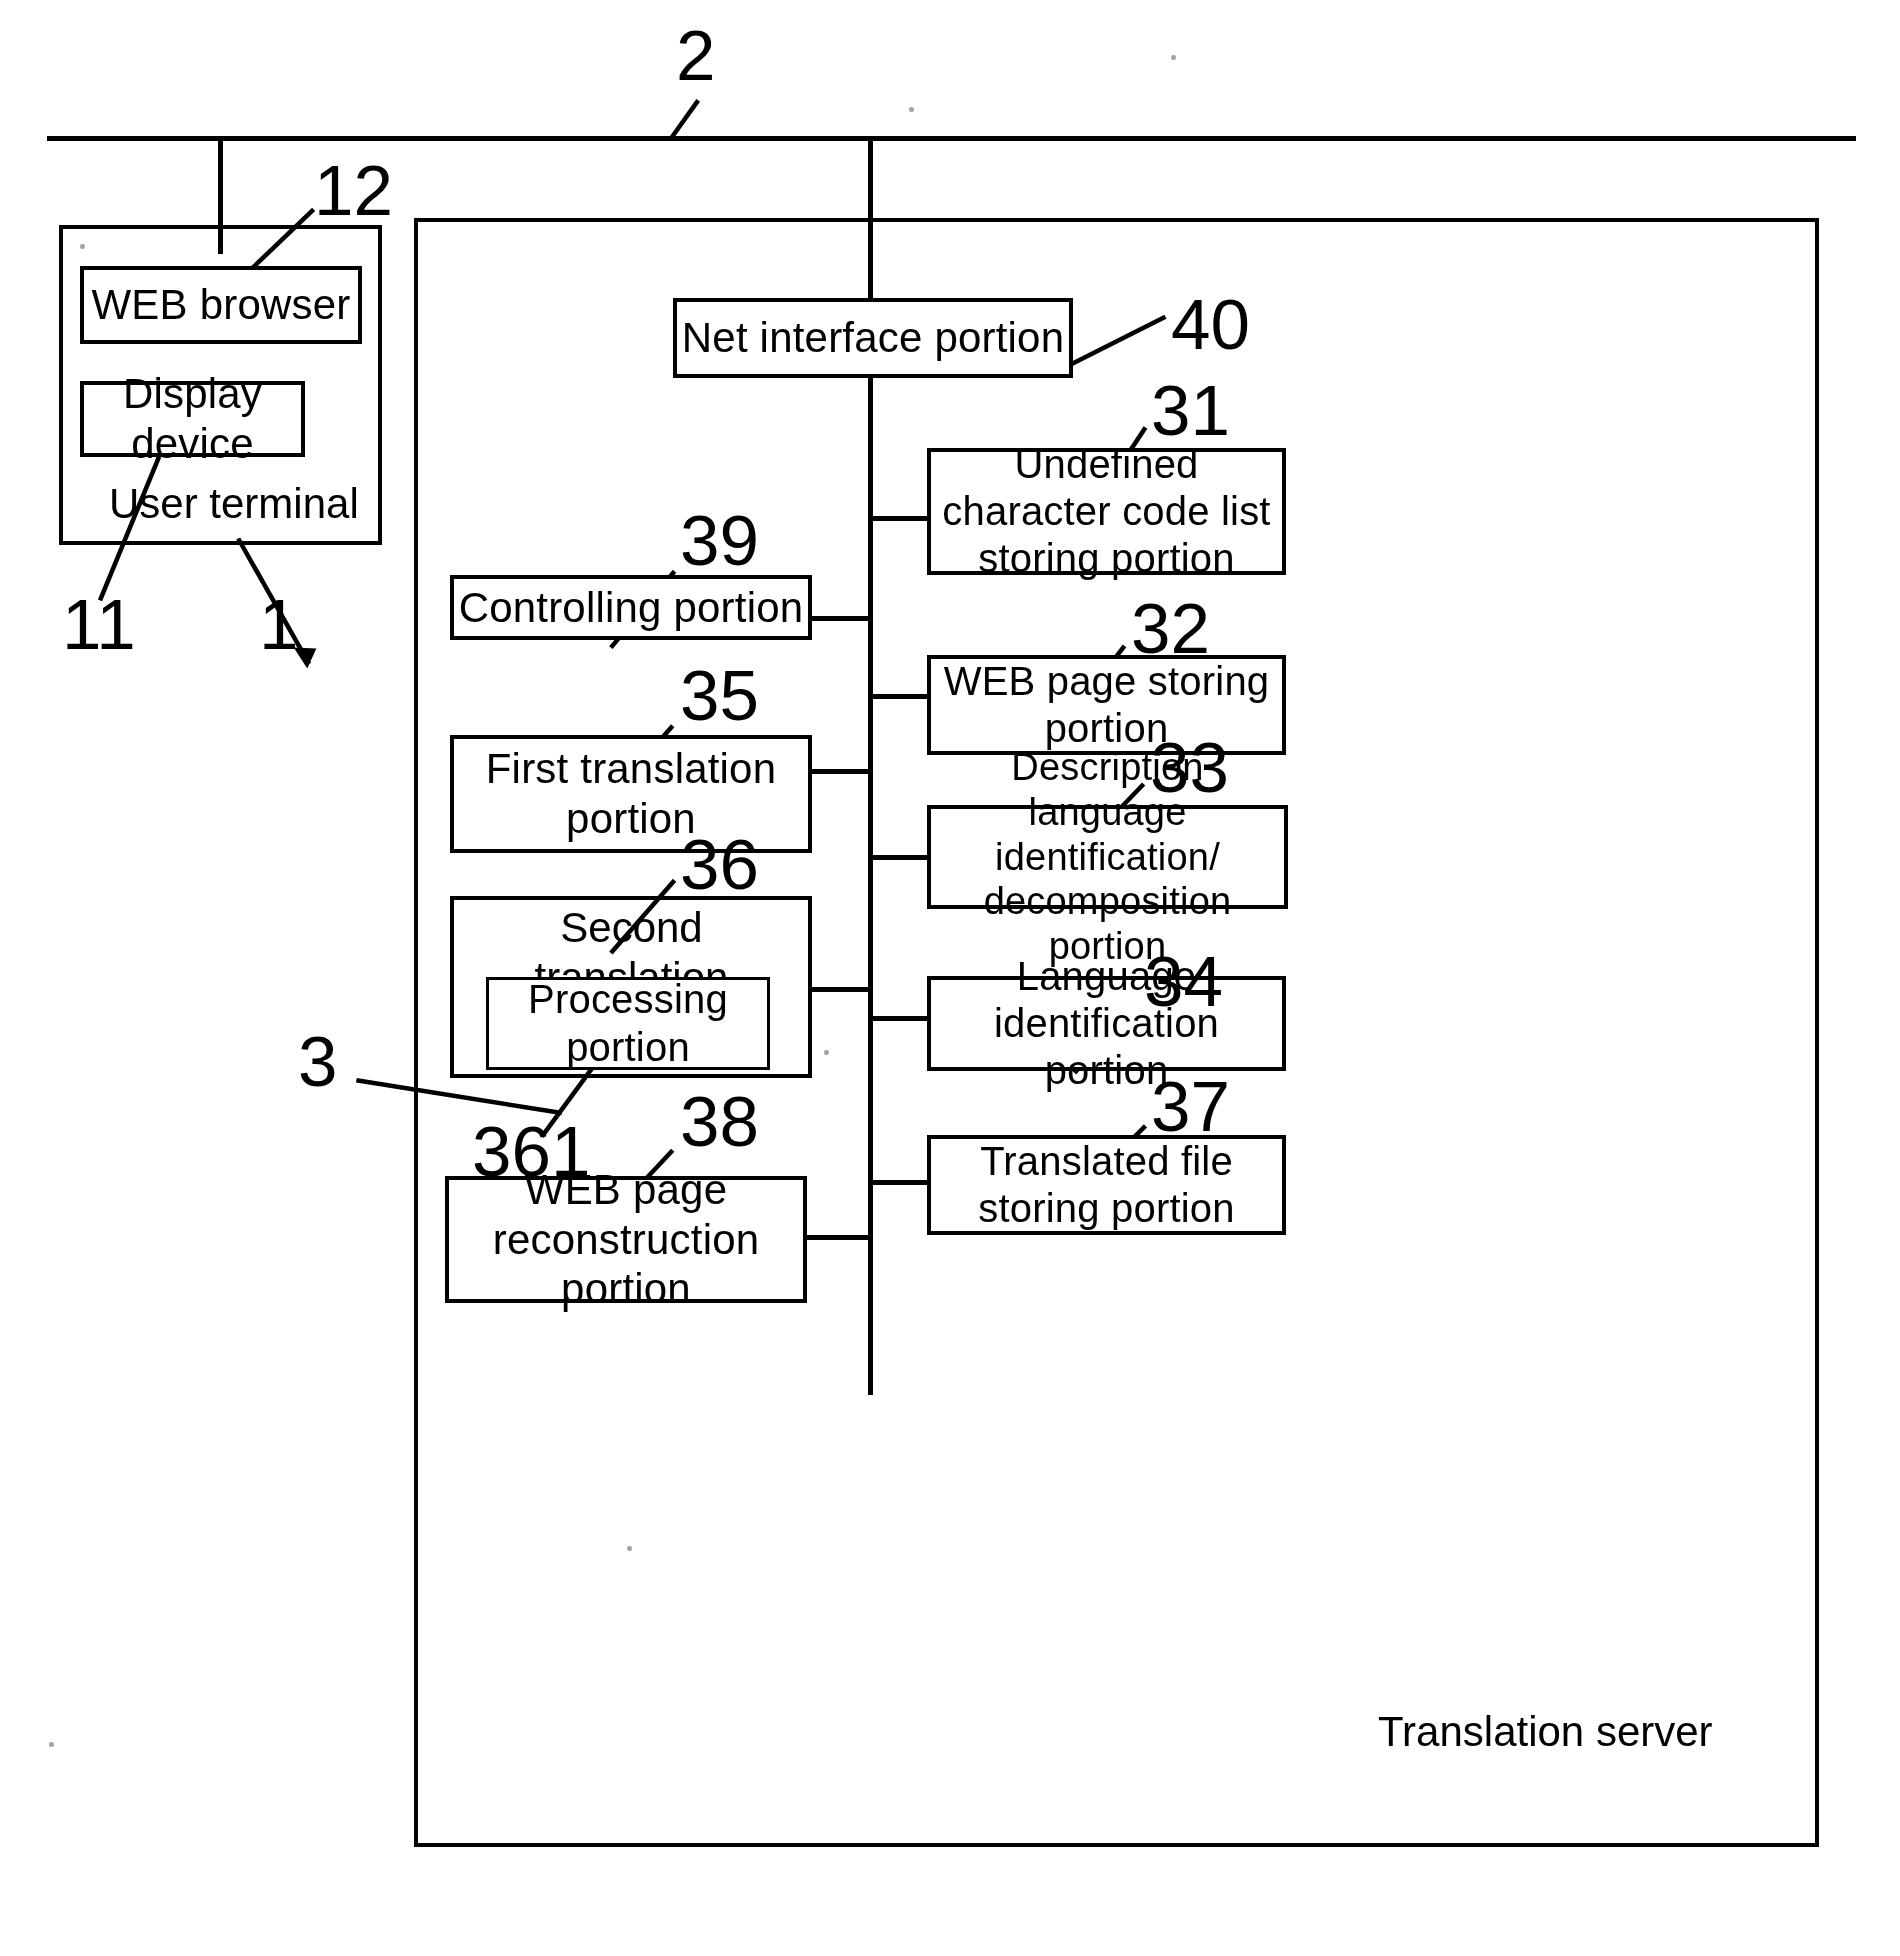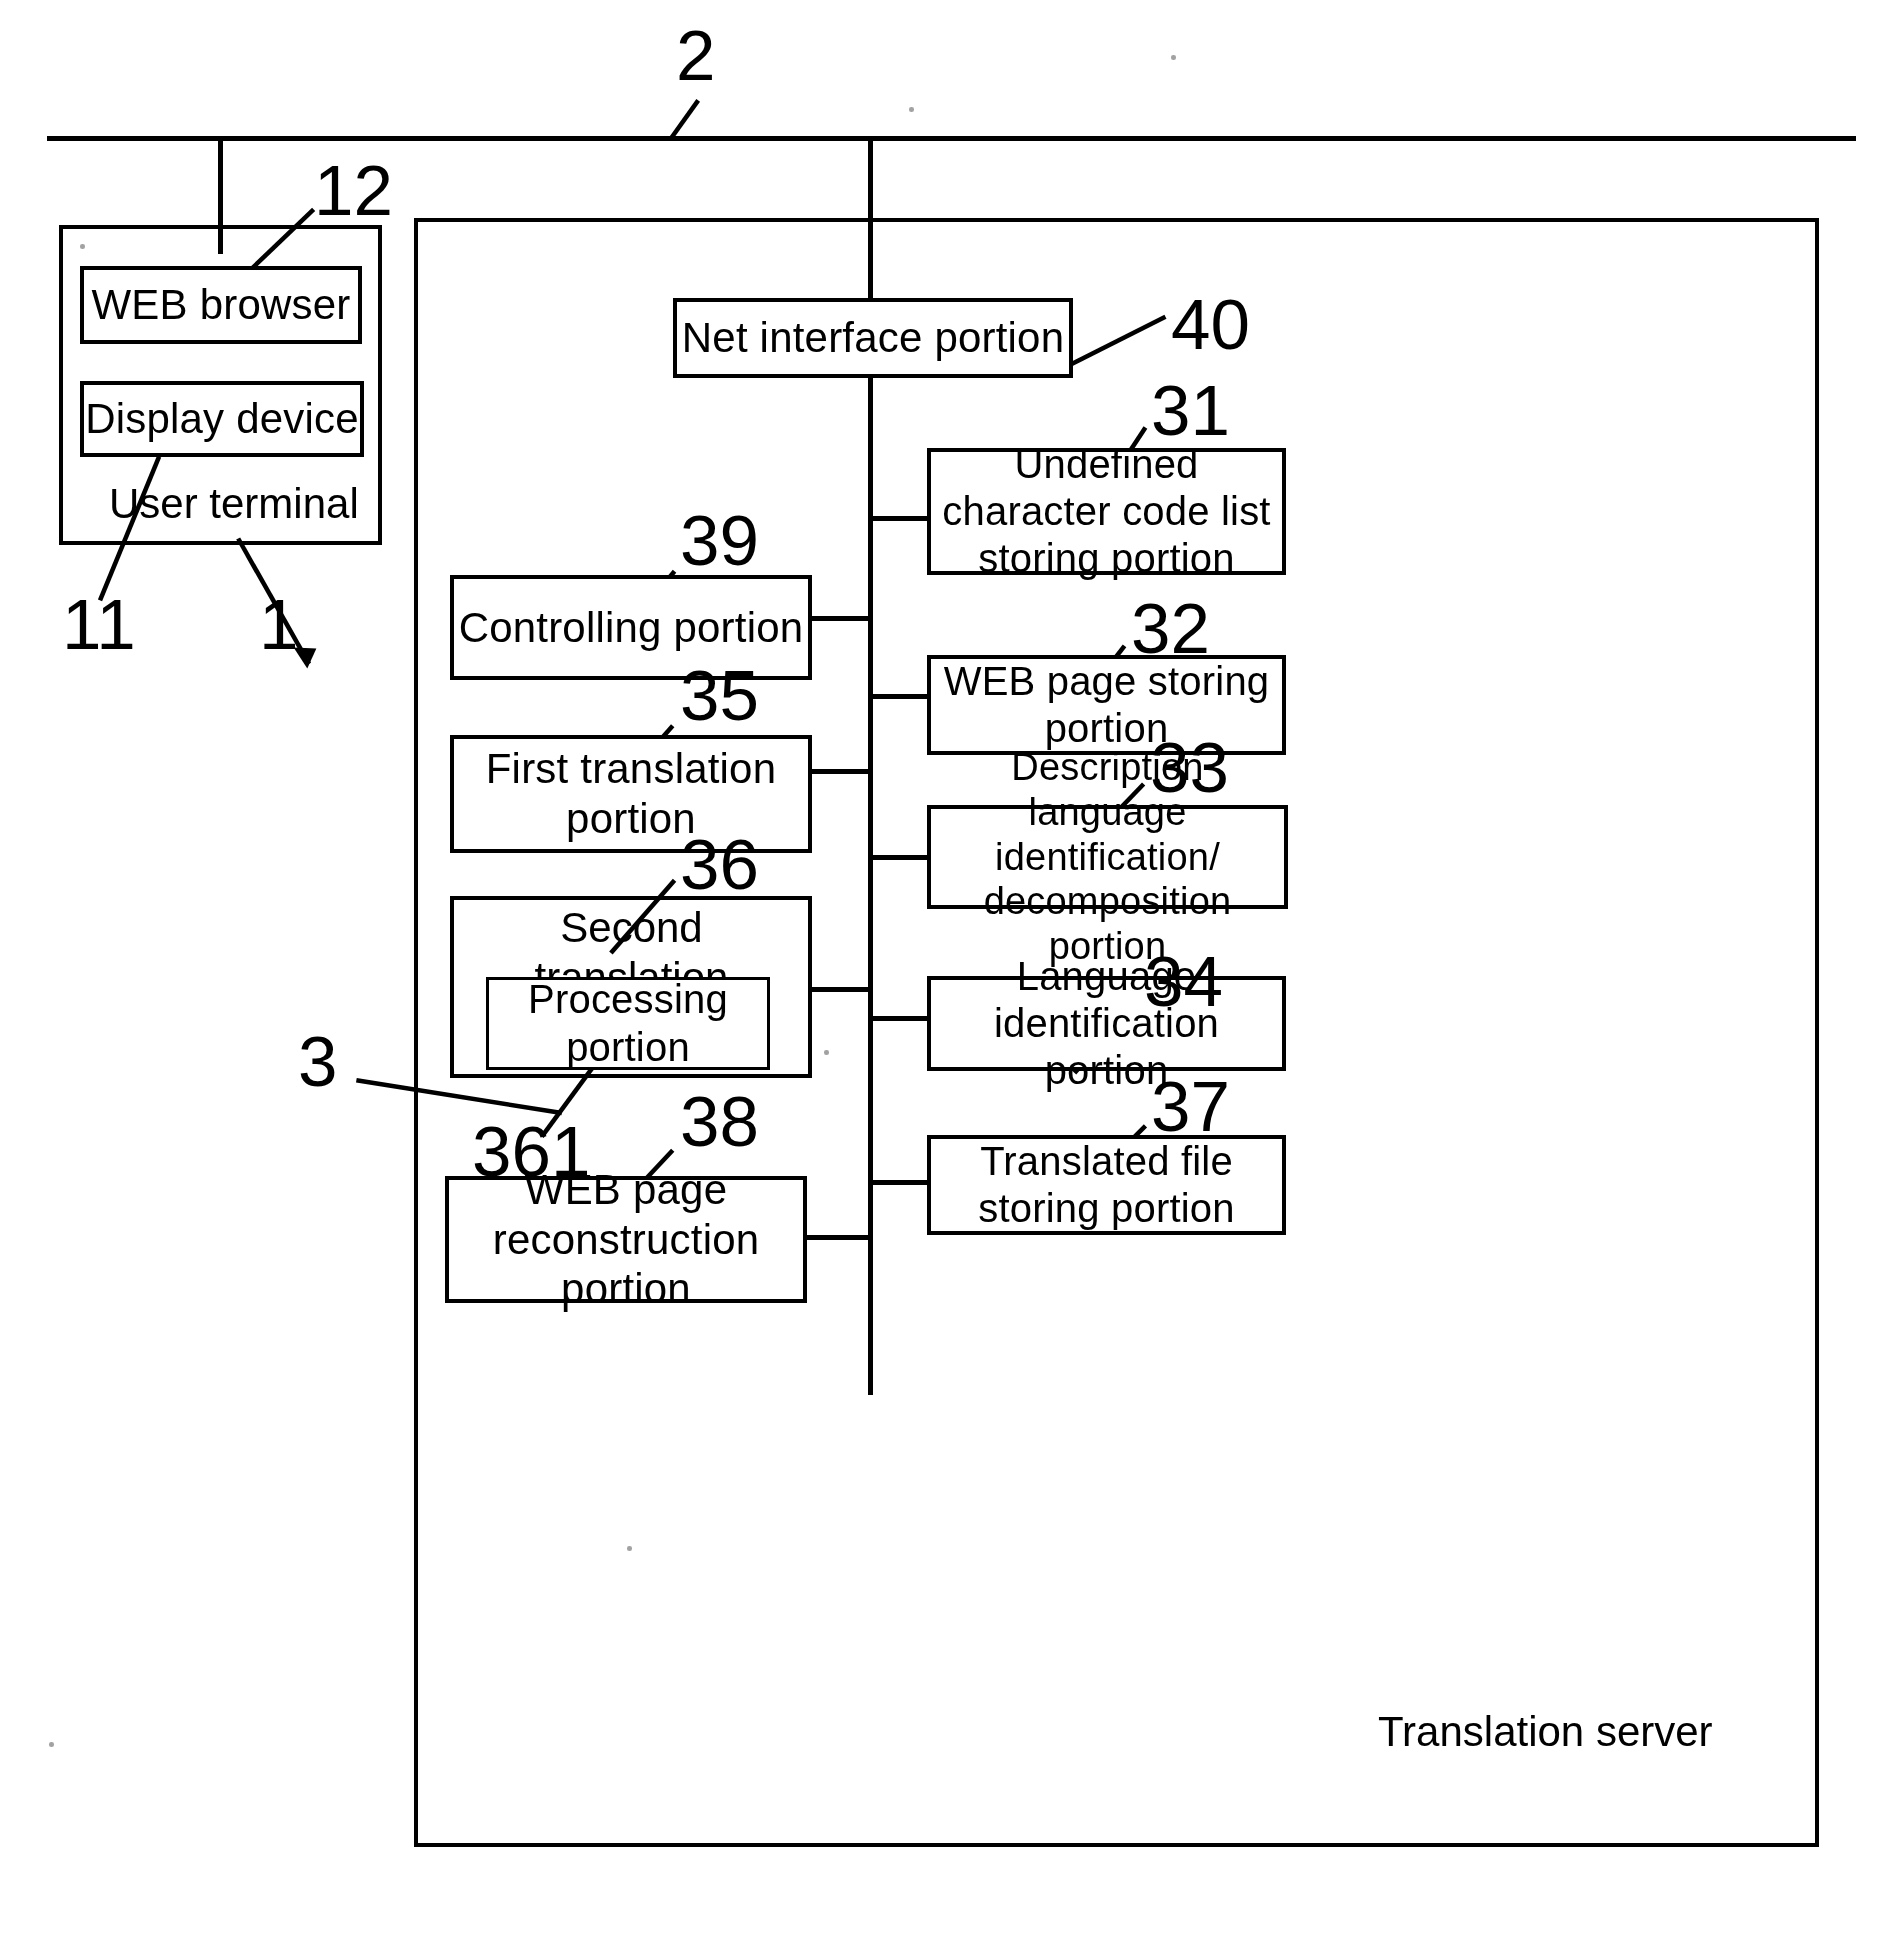--- a/index.html
+++ b/index.html
@@ -126,21 +126,21 @@
   <div class="ref" style="left:676px; top:20px;">2</div>
 
   <div class="vline" style="left:218px; top:136px; height:118px;"></div>
 
   <div class="container-box" style="left:59px; top:225px; width:323px; height:320px;"></div>
 
   <div class="box" style="left:80px; top:266px; width:282px; height:78px;">
     <span>WEB browser</span>
   </div>
 
-  <div class="box" style="left:80px; top:381px; width:284px; height:76px;">
+  <div class="box" style="left:80px; top:381px; width:225px; height:76px;">
     <span>Display device</span>
   </div>
 
   <div class="plain-label" style="left:109px; top:481px;">User terminal</div>
 
   <div class="ref" style="left:314px; top:155px;">12</div>
   <div class="ref" style="left:62px; top:589px;">11</div>
   <div class="ref" style="left:259px; top:589px;">1</div>
 
   <div class="container-box" style="left:414px; top:218px; width:1405px; height:1629px;"></div>
@@ -179,21 +179,21 @@
     <span>Language identification portion</span>
   </div>
   <div class="ref" style="left:1144px; top:946px;">34</div>
 
   <div class="hline" style="left:868px; top:1180px; width:59px;"></div>
   <div class="box" style="left:927px; top:1135px; width:359px; height:100px; font-size:40px;">
     <span>Translated file storing portion</span>
   </div>
   <div class="ref" style="left:1151px; top:1071px;">37</div>
 
-  <div class="box" style="left:450px; top:575px; width:362px; height:105px;">
+  <div class="box" style="left:450px; top:575px; width:362px; height:65px;">
     <span>Controlling portion</span>
   </div>
   <div class="hline" style="left:812px; top:616px; width:61px;"></div>
   <div class="ref" style="left:680px; top:505px;">39</div>
 
   <div class="box" style="left:450px; top:735px; width:362px; height:118px;">
     <span>First translation portion</span>
   </div>
   <div class="hline" style="left:812px; top:769px; width:61px;"></div>
   <div class="ref" style="left:680px; top:660px;">35</div>

